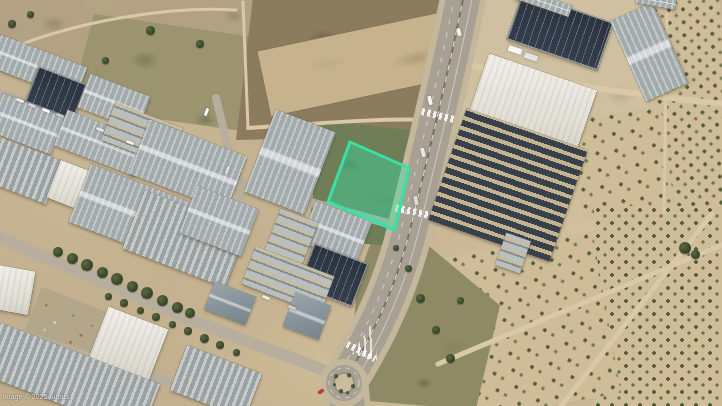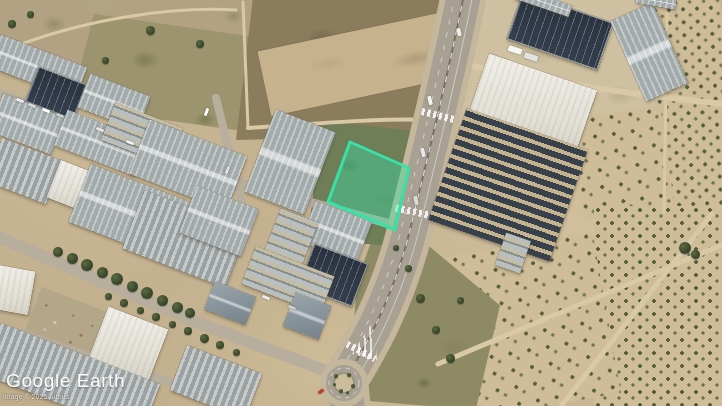--- a/index.html
+++ b/index.html
@@ -235,16 +235,15 @@
       <div class="car" style="left: 414px; top: 196px; width: 4px; height: 9px; transform: rotate(-12deg); background: rgb(220, 220, 218);"></div>
       <div class="car" style="left: 508px; top: 47px; width: 14px; height: 6px; transform: rotate(19deg); background: rgb(246, 246, 244);"></div>
       <div class="car" style="left: 524px; top: 54px; width: 14px; height: 6px; transform: rotate(19deg); background: rgb(226, 226, 224);"></div>
       <div class="car" style="left: 457px; top: 28px; width: 4px; height: 8px; transform: rotate(-13deg); background: rgb(238, 238, 236);"></div>
     </div>
 
   <svg class="layer" id="overlay-svg" width="722" height="406" viewBox="0 0 722 406">
     <polygon points="350,142 409,168 395,230 328,202" fill="rgba(56,222,164,0.42)" stroke="#38e2a6" stroke-width="3"></polygon>
   </svg>
 
-  <div class="watermark">Google Earth</div>
   <div class="attribution">Image © 2025 Airbus</div>
 
 </div>
 
 </body></html>

